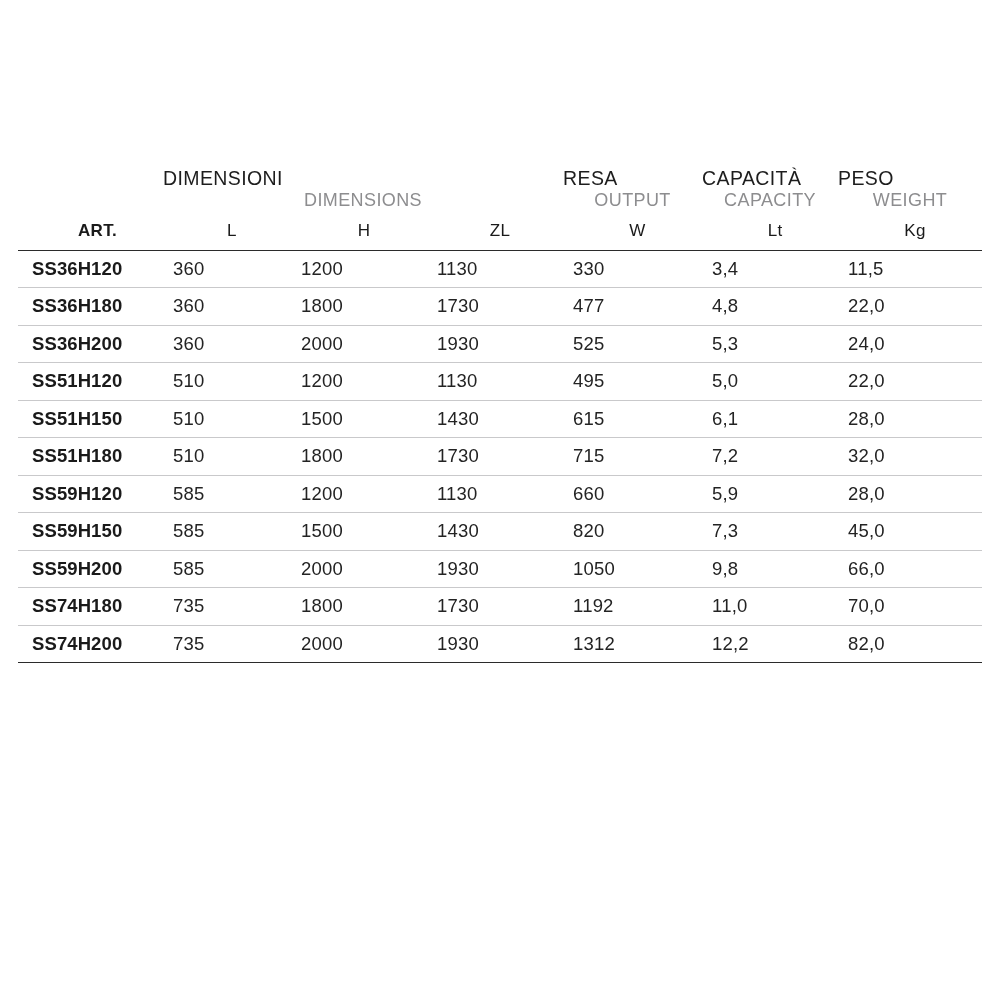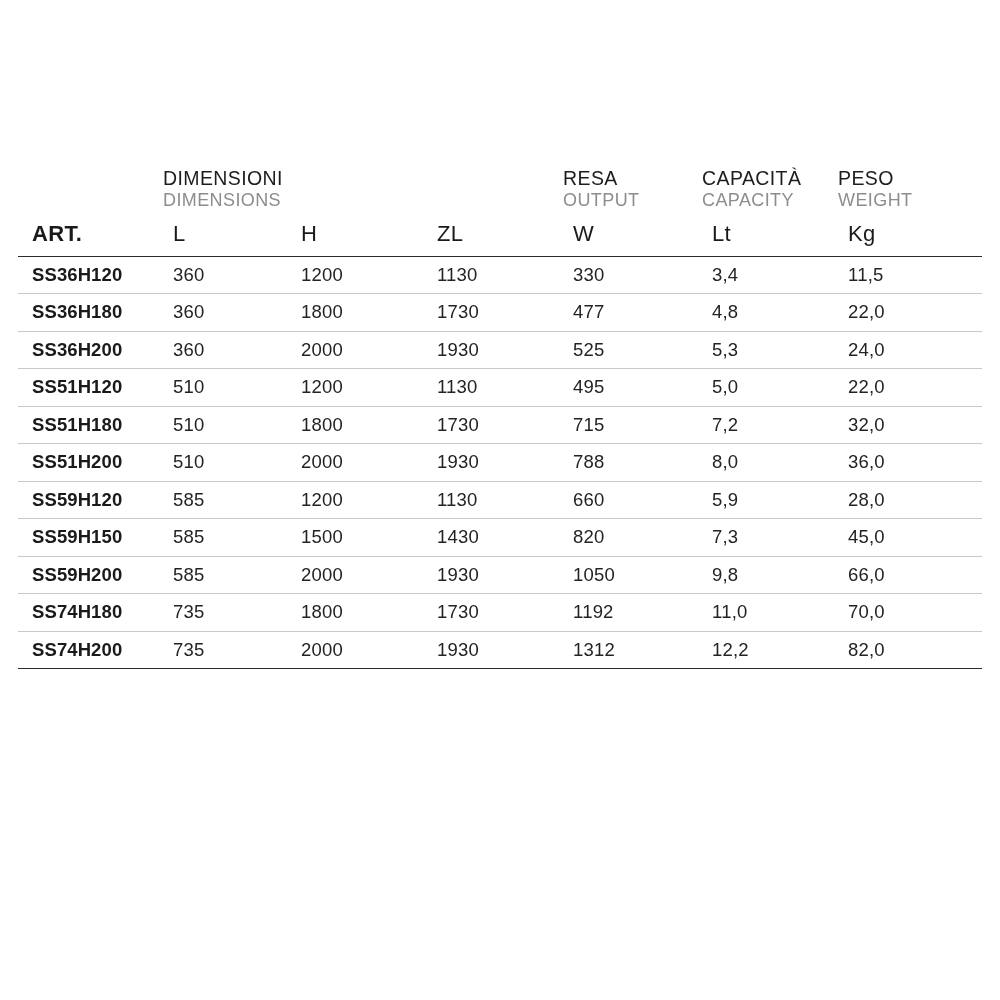--- a/index.html
+++ b/index.html
@@ -53,29 +53,31 @@
     line-height: 1.12;
     white-space: nowrap;
   }
   .group-en {
     display: block;
     font-size: 18px;
     letter-spacing: 0.4px;
     color: #8d8d8f;
     line-height: 1.15;
     white-space: nowrap;
+    text-align: center;
   }
 
   
   .unit-row td {
     padding: 4px 0 9px 0;
     vertical-align: bottom;
     border-bottom: 1.6px solid #2b2b2b;
-    font-size: 22px;
+    font-size: 17px;
     letter-spacing: 0.3px;
+    text-align: center;
   }
   .unit-row td.art-cell {
     padding-left: 14px;
     font-weight: bold;
   }
   .unit-row td.val-cell {
     padding-left: 10px;
   }
 
   
@@ -175,38 +177,38 @@
         <tr class="data-row">
           <td class="art-cell">SS51H120</td>
           <td class="val-cell">510</td>
           <td class="val-cell">1200</td>
           <td class="val-cell">1130</td>
           <td class="val-cell">495</td>
           <td class="val-cell">5,0</td>
           <td class="val-cell">22,0</td>
         </tr>
         <tr class="data-row">
+          <td class="art-cell">SS51H150</td>
+          <td class="val-cell">510</td>
+          <td class="val-cell">1500</td>
+          <td class="val-cell">1430</td>
+          <td class="val-cell">615</td>
+          <td class="val-cell">6,1</td>
+          <td class="val-cell">28,0</td>
+        </tr>
+        <tr class="data-row">
           <td class="art-cell">SS51H180</td>
           <td class="val-cell">510</td>
           <td class="val-cell">1800</td>
           <td class="val-cell">1730</td>
           <td class="val-cell">715</td>
           <td class="val-cell">7,2</td>
           <td class="val-cell">32,0</td>
         </tr>
         <tr class="data-row">
-          <td class="art-cell">SS51H200</td>
-          <td class="val-cell">510</td>
-          <td class="val-cell">2000</td>
-          <td class="val-cell">1930</td>
-          <td class="val-cell">788</td>
-          <td class="val-cell">8,0</td>
-          <td class="val-cell">36,0</td>
-        </tr>
-        <tr class="data-row">
           <td class="art-cell">SS59H120</td>
           <td class="val-cell">585</td>
           <td class="val-cell">1200</td>
           <td class="val-cell">1130</td>
           <td class="val-cell">660</td>
           <td class="val-cell">5,9</td>
           <td class="val-cell">28,0</td>
         </tr>
         <tr class="data-row">
           <td class="art-cell">SS59H150</td>

